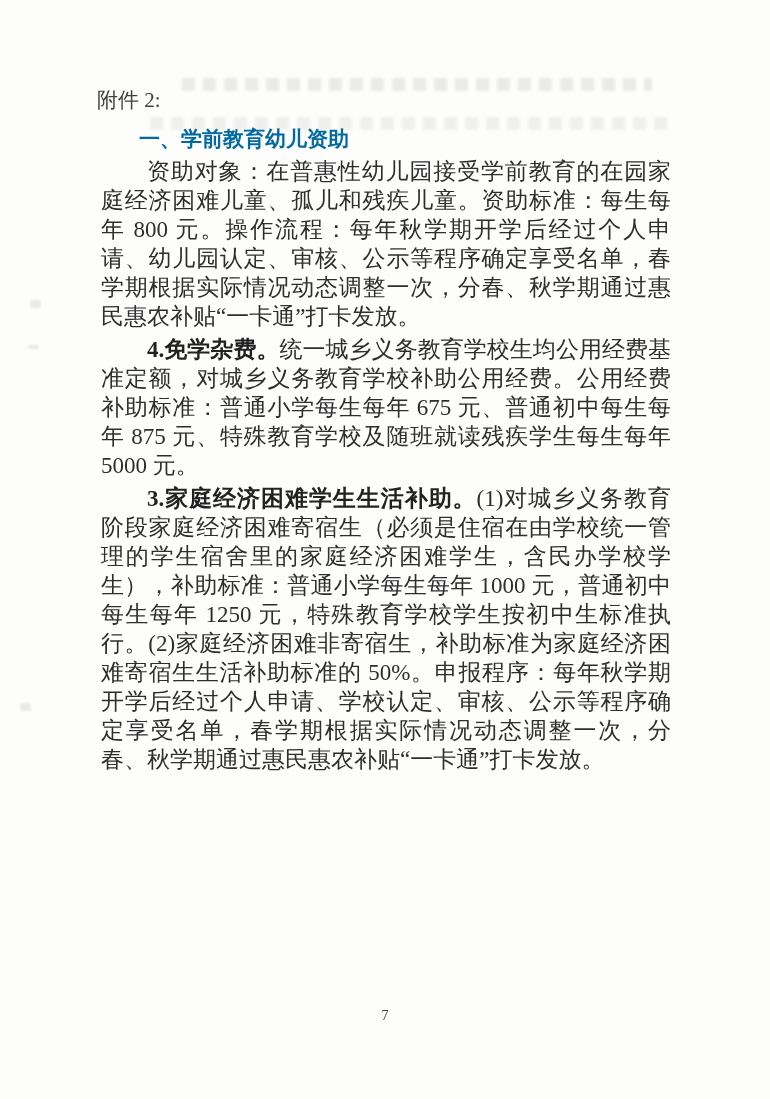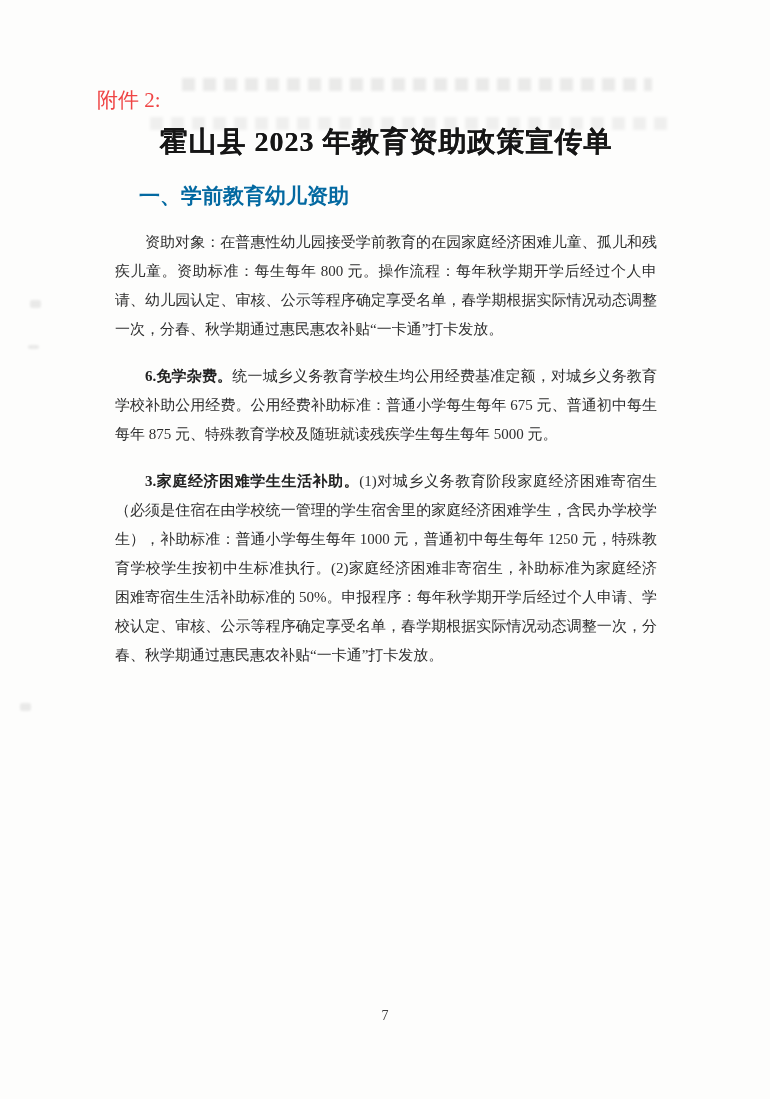--- a/index.html
+++ b/index.html
@@ -14,21 +14,21 @@
   }
   .content{
     position:absolute;
     left:97px;top:86px;
     width:578px;
   }
   .attachment{
     font-size:21px;
     line-height:29px;
     margin:0 0 9px 0;
-    color:#ef4444;
+    color:#404040;
   }
   .doc-title{
     font-size:28px;
     line-height:36px;
     font-weight:bold;
     text-align:center;
     letter-spacing:1px;
     color:#161616;
     margin:0 0 21px 0;
     text-shadow:0 0 .5px #222;
@@ -36,25 +36,25 @@
   .sec-heading{
     font-family:"Liberation Sans","DejaVu Sans",sans-serif;
     font-weight:bold;
     font-size:21px;
     line-height:29px;
     text-indent:2em;
     color:#0369a1;
     margin:0;
   }
   .para{
-    font-size:15px;
+    font-size:23px;
     line-height:29px;
     text-indent:2em;
     text-align:justify;
-    margin:18px;
+    margin:4px;
     color:#2e2e2e;
   }
   .para .lead{
     font-weight:bold;
     color:#222;
   }
   .page-number{
     position:absolute;
     left:0;right:0;
     top:1008px;
@@ -94,26 +94,25 @@
   <div class="bleed b1"></div>
   <div class="bleed b2"></div>
   <div class="smudge s1"></div>
   <div class="smudge s2"></div>
   <div class="smudge s3"></div>
 
   <div class="content">
 
     <p class="attachment">附件 2:</p>
 
-    <h1 class="doc-title">霍山县 2023 年教育资助政策宣传单</h1>
 
     <h2 class="sec-heading">一、学前教育幼儿资助</h2>
     <p class="para"><span class="body-text">资助对象：在普惠性幼儿园接受学前教育的在园家庭经济困难儿童、孤儿和残疾儿童。资助标准：每生每年 800 元。操作流程：每年秋学期开学后经过个人申请、幼儿园认定、审核、公示等程序确定享受名单，春学期根据实际情况动态调整一次，分春、秋学期通过惠民惠农补贴“一卡通”打卡发放。</span></p>
 
-    <p class="para"><span class="lead">6.免学杂费。</span><span class="body-text">统一城乡义务教育学校生均公用经费基准定额，对城乡义务教育学校补助公用经费。公用经费补助标准：普通小学每生每年 675 元、普通初中每生每年 875 元、特殊教育学校及随班就读残疾学生每生每年 5000 元。</span></p>
+    <p class="para"><span class="lead">4.免学杂费。</span><span class="body-text">统一城乡义务教育学校生均公用经费基准定额，对城乡义务教育学校补助公用经费。公用经费补助标准：普通小学每生每年 675 元、普通初中每生每年 875 元、特殊教育学校及随班就读残疾学生每生每年 5000 元。</span></p>
     <p class="para"><span class="lead">3.家庭经济困难学生生活补助。</span><span class="body-text">(1)对城乡义务教育阶段家庭经济困难寄宿生（必须是住宿在由学校统一管理的学生宿舍里的家庭经济困难学生，含民办学校学生），补助标准：普通小学每生每年 1000 元，普通初中每生每年 1250 元，特殊教育学校学生按初中生标准执行。(2)家庭经济困难非寄宿生，补助标准为家庭经济困难寄宿生生活补助标准的 50%。申报程序：每年秋学期开学后经过个人申请、学校认定、审核、公示等程序确定享受名单，春学期根据实际情况动态调整一次，分春、秋学期通过惠民惠农补贴“一卡通”打卡发放。</span></p>
 
 
   </div>
 
   <div class="page-number">7</div>
 
 </div>
 
 </body></html>

